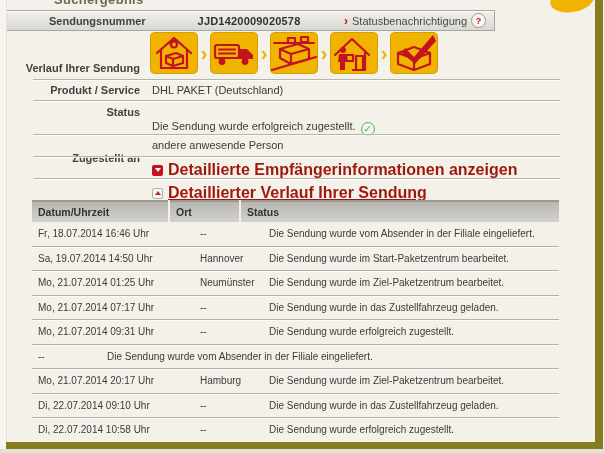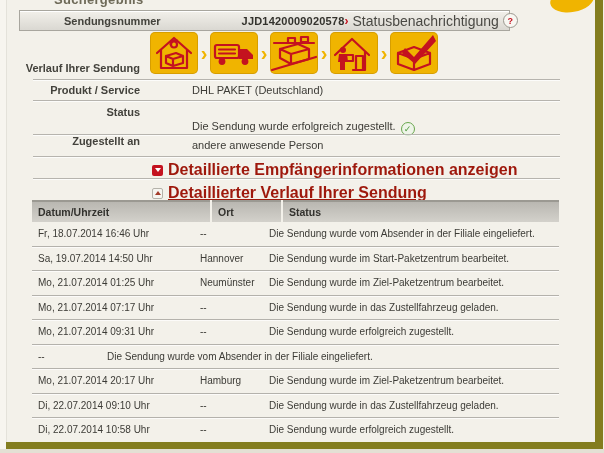--- a/index.html
+++ b/index.html
@@ -11,67 +11,67 @@
   
   .edge-right{position:absolute; right:1px; top:0; width:8px; height:449px; background:#837d1f;}
   .edge-bottom{position:absolute; left:6px; right:1px; top:442px; height:7px; background:#837d1f;}
   .edge-bottom-light{position:absolute; left:0; right:0; top:449px; height:4px; background:#e3e0d4;}
   .edge-left{position:absolute; left:0; top:0; width:7px; height:449px; background:#f7f5ef; box-shadow: inset -1px 0 0 #e4e2da;}
   .yellow-blob{position:absolute; top:-12px; left:550px; width:44px; height:24px; background:#f0b400; border-radius:50%; transform:rotate(-10deg);}
   
   .page-heading{position:absolute; top:-8px; left:54px; font-size:13px; font-weight:bold; color:#6e6a58; letter-spacing:.3px;}
   
   .ship-bar{
-    position:absolute; left:19px; top:10px; width:489px; height:19px;
+    position:absolute; left:4px; top:10px; width:489px; height:19px;
     background:linear-gradient(#f2f0ea,#dad8d2); border:1px solid #a8a69e;
     box-shadow:inset 0 1px 0 #ffffff; display:flex; align-items:center; font-size:11px;
   }
   .ship-label{font-weight:bold; margin-left:44px; color:#43423c;}
-  .ship-value{font-weight:bold; margin-left:81px; color:#33322d; letter-spacing:.2px;}
+  .ship-value{font-weight:bold; margin-left:52px; color:#33322d; letter-spacing:.2px;}
   .ship-right{margin-left:auto; margin-right:8px; display:flex; align-items:center; gap:4px;}
   .red-chev{color:#c4121f; font-weight:bold; font-size:12px; line-height:1;}
-  .status-link{color:#4a4944; font-size:14px;}
+  .status-link{color:#4a4944; font-size:11px;}
   .help-badge{
     width:13px; height:13px; border-radius:50%; border:1px solid #9a988f; background:#f8f7f2;
     color:#c4121f; font-size:9px; font-weight:bold; display:flex; align-items:center; justify-content:center;
   }
   
   .progress-label{position:absolute; left:0; top:62px; width:140px; text-align:right; font-weight:bold; font-size:11px; color:#43423c;}
   .progress-strip{position:absolute; left:150px; top:32px; display:flex; align-items:center;}
   .step-icon{
     width:48px; height:42px; border-radius:5px; background:#f0b400;
     box-shadow:inset 0 0 0 1px rgba(140,90,0,.25); flex:0 0 auto;
   }
   .step-icon svg{display:block; width:48px; height:42px;}
   .step-sep{width:12px; text-align:center; color:#f0b400; font-weight:bold; font-size:20px; line-height:42px;}
   .stroke{fill:none; stroke:#c4121f; stroke-width:2.2; stroke-linejoin:round; stroke-linecap:round;}
   .fillred{fill:#c4121f; stroke:none;}
   
   .divider{position:absolute; left:33px; width:527px; height:1px; background:#b6b4ae; box-shadow:0 1px 0 rgba(255,255,255,.75);}
   .d-label{position:absolute; left:0; width:140px; text-align:right; font-weight:bold; font-size:11px; color:#43423c;}
-  .d-value{position:absolute; left:152px; font-size:11px; color:#3c3b36;margin-left:40px;}
+  .d-value{position:absolute; left:152px; font-size:11px; color:#3c3b36;}
   .check-badge{
     display:inline-flex; width:12px; height:12px; border-radius:50%; border:1px solid #69a74e; background:#eef4e8;
     color:#4e9a3d; font-size:9px; align-items:center; justify-content:center; vertical-align:-2px; margin-left:5px;
   }
   
   .toggle-link{position:absolute; left:152px; display:flex; align-items:center; gap:5px; cursor:pointer;}
   .toggle-link .txt{font-size:16px; font-weight:bold; color:#9e180c;}
   .toggle-link .txt.u{text-decoration:underline;}
   .tog-down{width:11px; height:11px; border-radius:2px; background:#c4121f; display:flex; align-items:center; justify-content:center;}
   .tog-down::after{content:""; border-left:3px solid transparent; border-right:3px solid transparent; border-top:4px solid #fff;}
   .tog-up{width:11px; height:11px; border-radius:2px; background:#f6f5f0; border:1px solid #b4b2aa; box-sizing:border-box; display:flex; align-items:center; justify-content:center;}
   .tog-up::after{content:""; border-left:3px solid transparent; border-right:3px solid transparent; border-bottom:4px solid #a33c2a;}
   
   .t-head{position:absolute; left:32px; top:200px; width:527px; height:22px; display:flex; gap:2px;}
   .t-head .hc{
     background:linear-gradient(#b9b7b1,#d3d1cb); border-top:2px solid #9b9992;
     font-size:10.5px; font-weight:bold; color:#33322e; display:flex; align-items:center; box-sizing:border-box; padding-left:6px;
   }
-  .hc1{width:178px;} .hc2{width:69px;} .hc3{flex:1;}
+  .hc1{width:136px;} .hc2{width:69px;} .hc3{flex:1;}
   .t-body{position:absolute; left:32px; top:222px; width:527px;}
   .t-row{height:24.5px; display:flex; align-items:center; font-size:10px; border-bottom:1px solid #b4b2ac; box-shadow:0 1px 0 rgba(255,255,255,.7); box-sizing:border-box;}
   .t-row .c{box-sizing:border-box; padding-left:6px; white-space:nowrap; overflow:hidden;}
   .c1{width:162px;} .c2{width:69px;} .c3{flex:1;}
 </style>
 </head>
 <body>
 
 <div id="screen">
 
@@ -144,21 +144,21 @@
   <div class="d-label" style="top:84px">Produkt / Service</div>
   <div class="d-value" style="top:84px">DHL PAKET (Deutschland)</div>
   <div class="divider" style="top:100px"></div>
 
   <div class="d-label" style="top:106px">Status</div>
   <div class="d-value" style="top:120px">
     <span>Die Sendung wurde erfolgreich zugestellt.</span><span class="check-badge">✓</span>
   </div>
   <div class="divider" style="top:134px"></div>
 
-  <div class="d-label" style="top:135px">Zugestellt an</div>
+  <div class="d-label" style="top:152px">Zugestellt an</div>
   <div class="d-value" style="top:139px">andere anwesende Person</div>
   <div class="divider" style="top:156px"></div>
 
   <div class="toggle-link" style="top:161px">
     <span class="tog-down"></span>
     <span class="txt">Detaillierte Empfängerinformationen anzeigen</span>
   </div>
   <div class="divider" style="top:178px"></div>
   <div class="toggle-link" style="top:184px">
     <span class="tog-up"></span>

